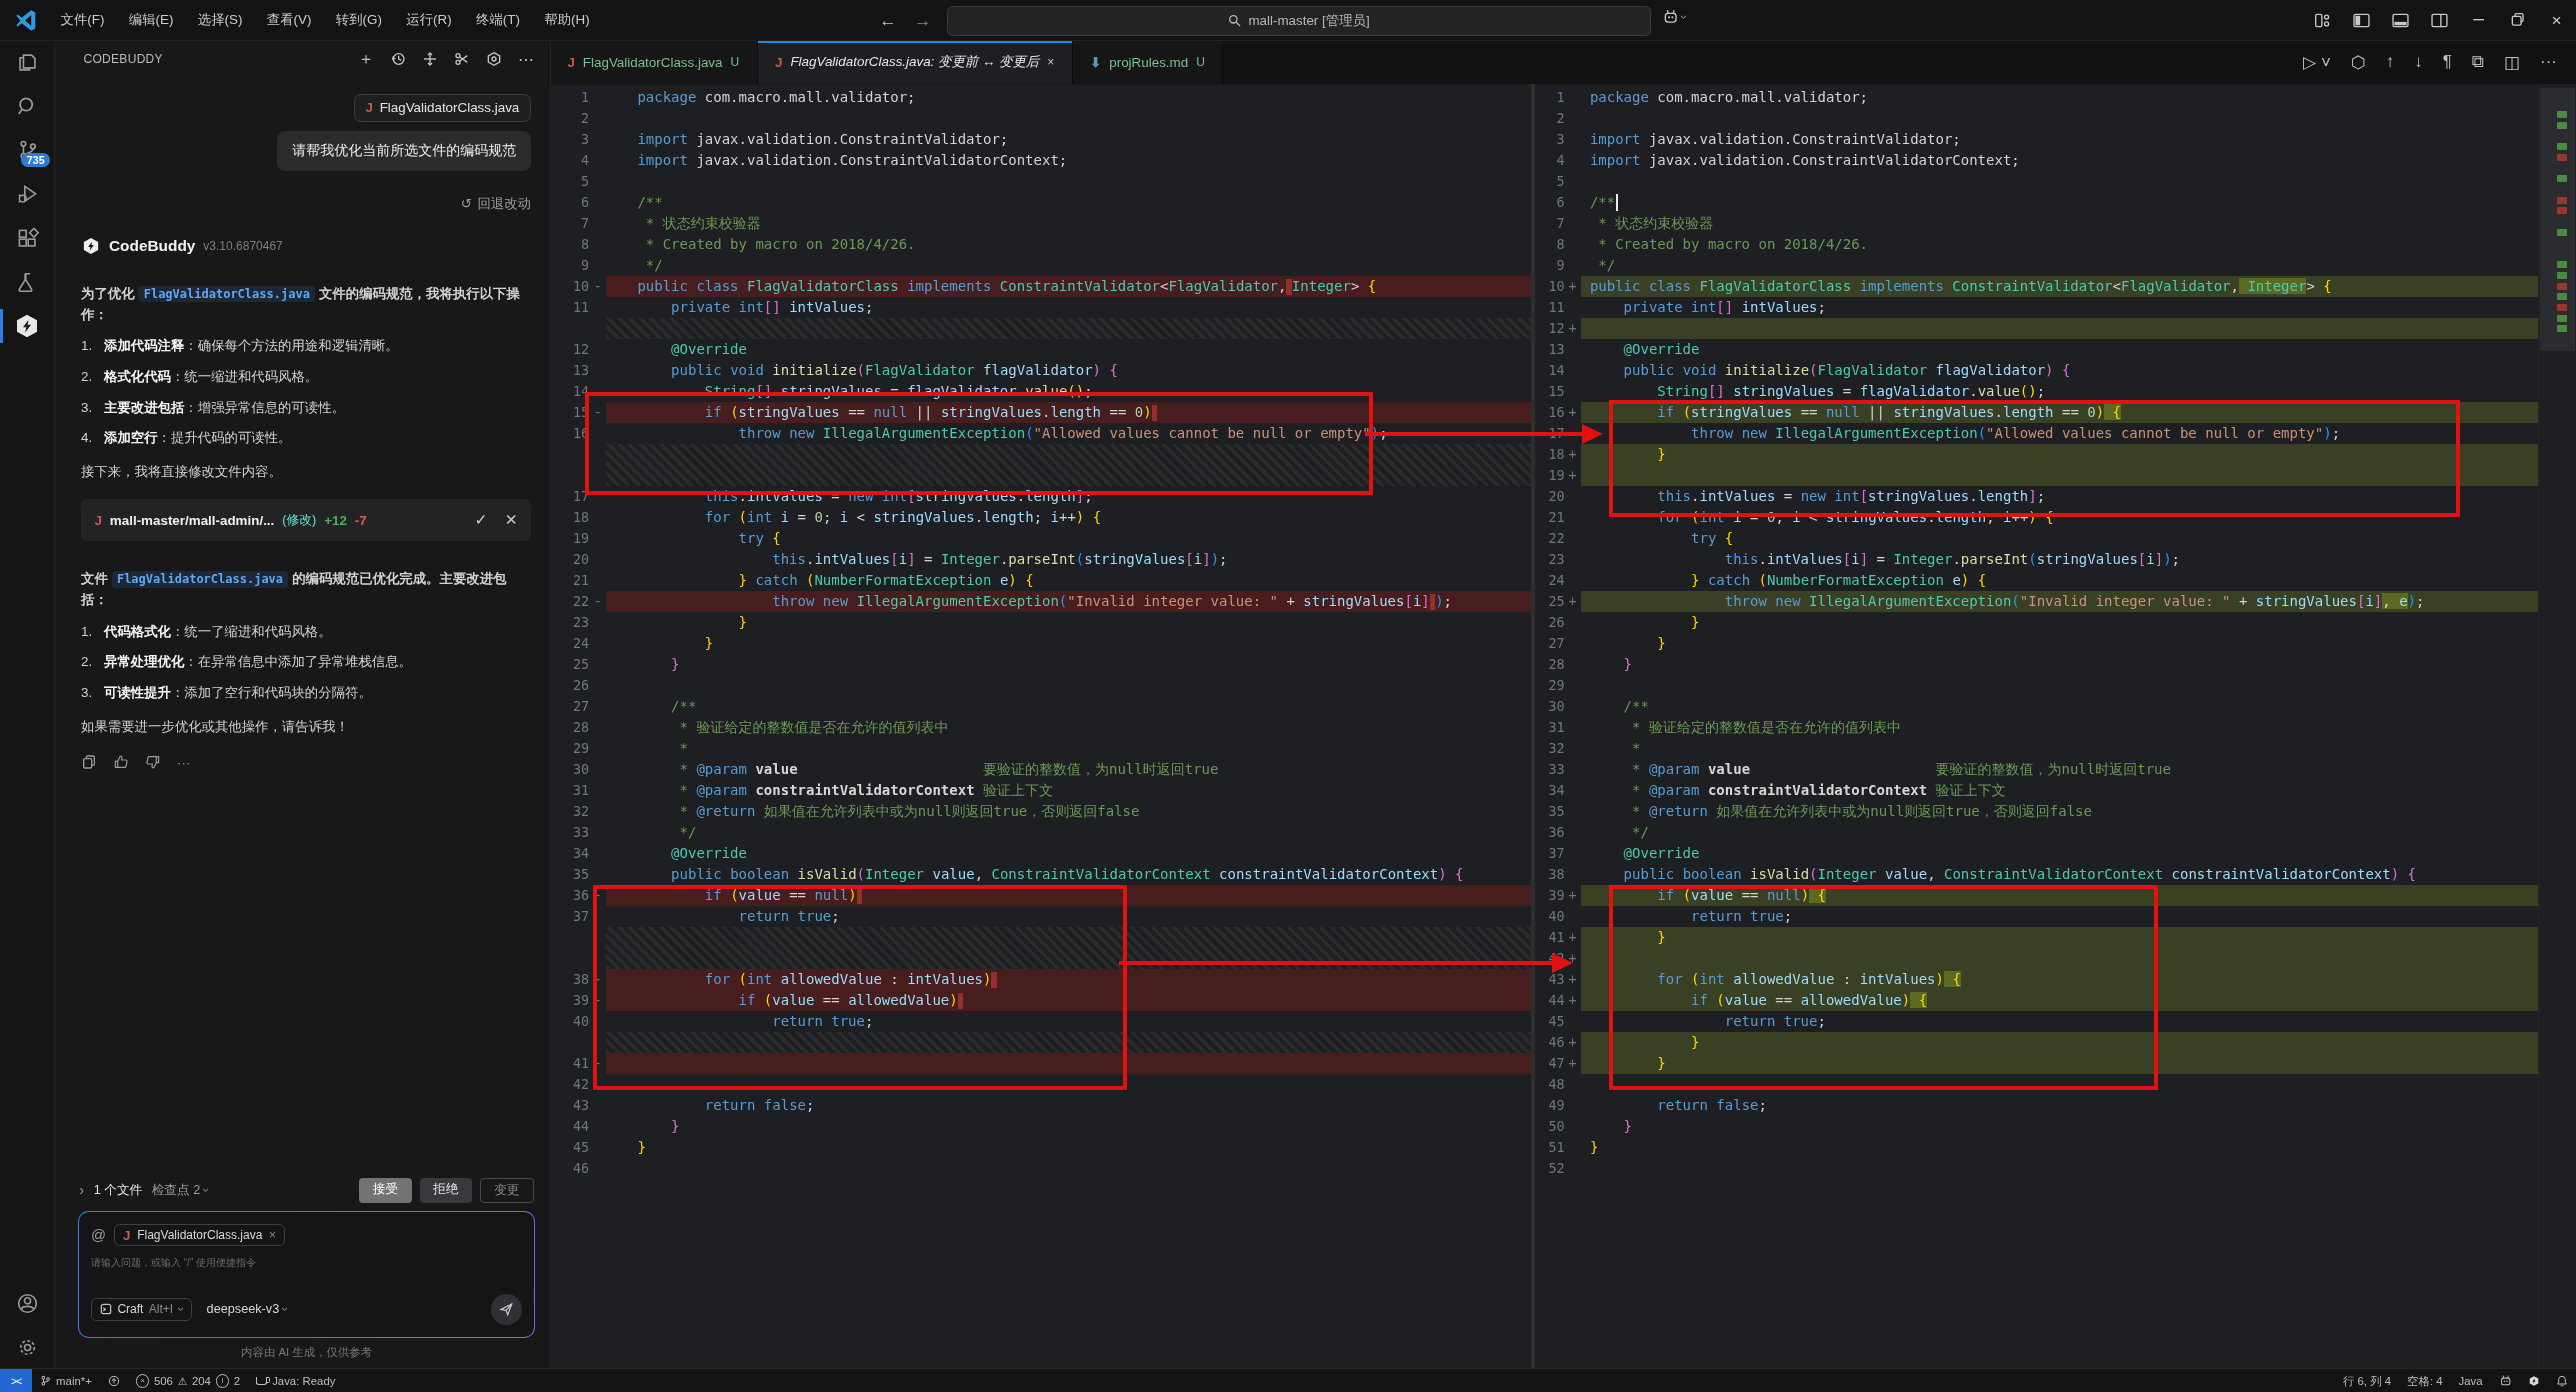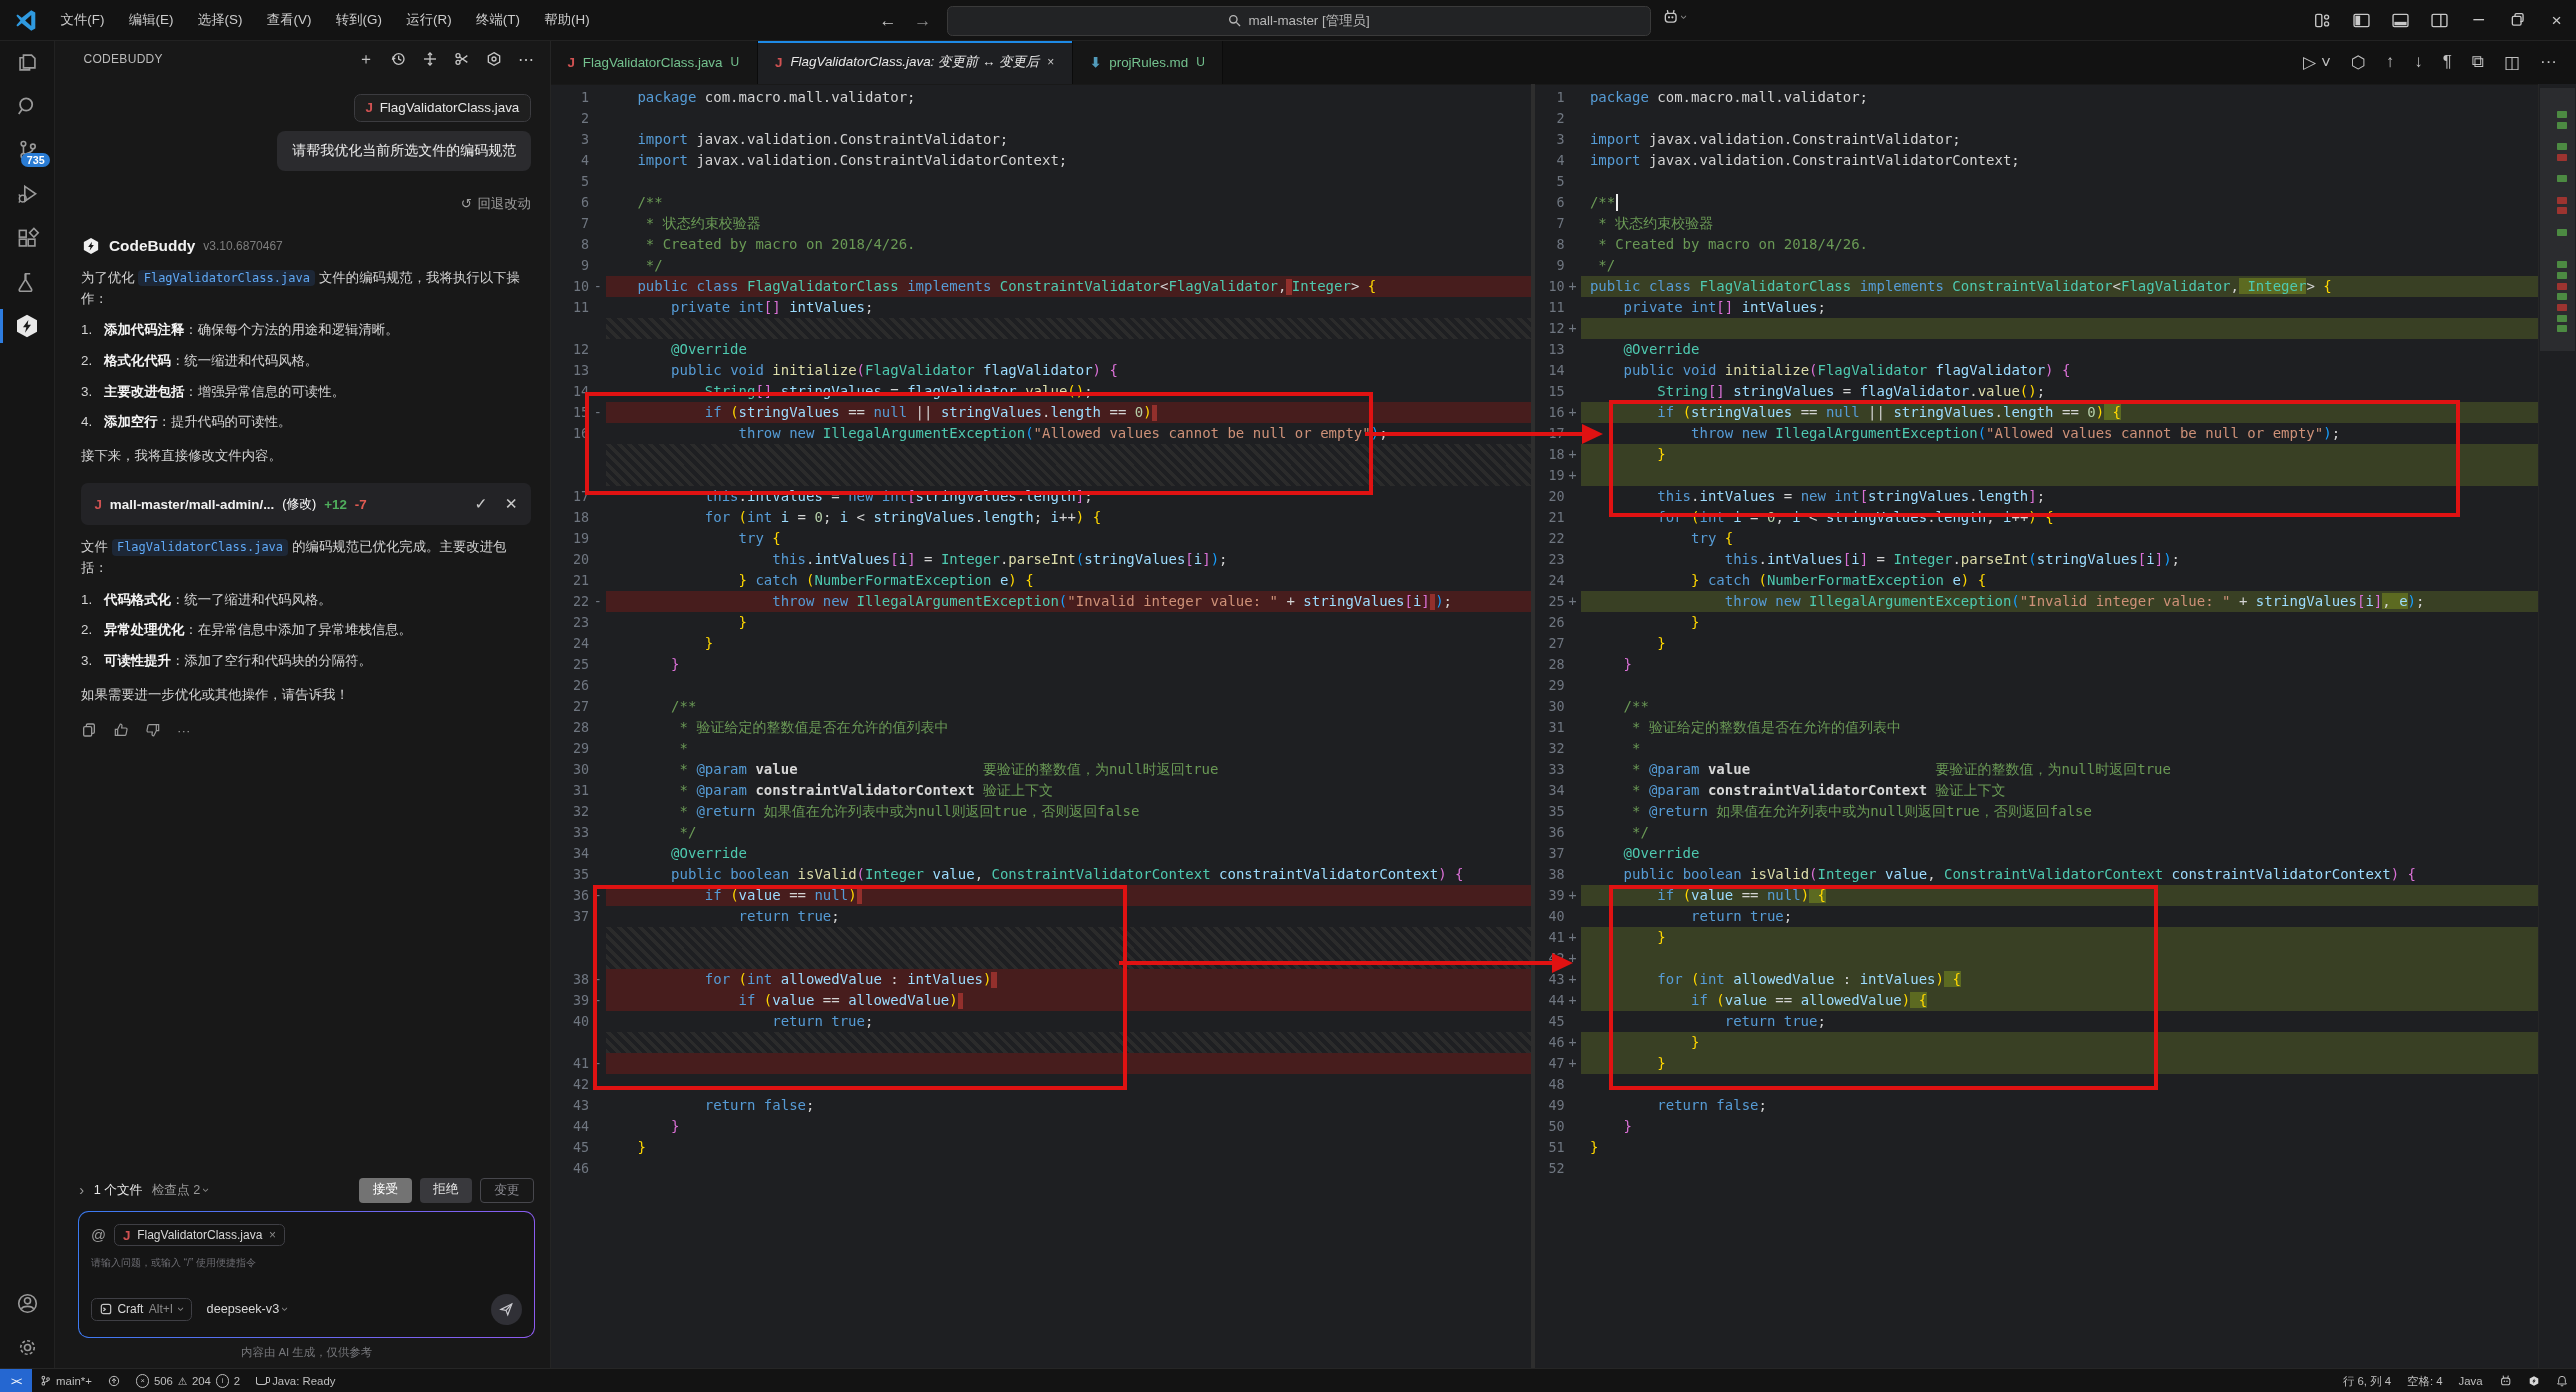--- a/index.html
+++ b/index.html
@@ -35,29 +35,29 @@
   .sb-actions{margin-left:auto;display:flex;gap:16px;color:#c5c5c5;font-size:16px;align-items:center;}
   .chat{flex:1;padding:6.7px 19px 0 27px;overflow:hidden;font-size:13.4px;}
   .row-right{display:flex;justify-content:flex-end;margin-top:9.4px;}
   .ctx-chip{border:0.7px solid #3c3c40;background:#1f1f1f;border-radius:6.7px;padding:5.4px 10.7px;display:flex;align-items:center;gap:6.7px;color:#e6e6e6;font-size:13.4px;}
   .jicon{color:#d05252;font-weight:bold;font-size:13.4px;}
   .user-bubble{background:#2b2b2e;border-radius:8px;padding:10.7px 14.8px;color:#ececec;max-width:376px;font-size:14px;}
   .revert{color:#9d9d9d;font-size:13.4px;display:flex;align-items:center;gap:5.4px;margin-top:14.8px;}
   .brand-row{display:flex;align-items:center;gap:8px;margin:23px 0 4px 0;}
   .brand-name{font-weight:bold;font-size:15.4px;color:#f2f2f2;}
   .brand-ver{font-size:12px;color:#7d7d7d;}
-  .msg{color:#d2d2d2;line-height:1.55;margin-top:12px;font-size:13.4px;}
+  .msg{color:#d2d2d2;line-height:1.55;margin-top:28px;font-size:13.4px;font-weight:bold;}
   .code-chip{font-family:"DejaVu Sans Mono", monospace;background:#1d2736;color:#5fa8f5;border-radius:4px;padding:1.3px 5.4px;font-size:12px;}
   .li{display:flex;margin-top:10.7px;line-height:1.5;}
   .li .num{width:23px;flex:none;color:#d2d2d2;}
   .li b{color:#f5f5f5;}
   .msg-outro{margin-top:13.4px;color:#d2d2d2;line-height:1.5;}
   .file-card{margin-top:17.4px;background:#232326;border-radius:6.7px;height:42px;display:flex;align-items:center;gap:8px;padding:0 13.4px;}
   .file-card .name{color:#f0f0f0;font-weight:bold;font-size:13.4px;}
-  .file-card .tag{color:#ffffff;font-size:12.7px;}
+  .file-card .tag{color:#5eead4;font-size:12.7px;}
   .file-card .plus{color:#4fae5c;font-weight:bold;font-size:13.4px;}
   .file-card .minus{color:#e05b52;font-weight:bold;font-size:13.4px;}
   .file-card .fc-actions{margin-left:auto;display:flex;gap:17.4px;color:#c9c9c9;font-size:15.4px;}
   .msg-tools{display:flex;gap:16px;margin-top:17.4px;color:#9a9a9a;align-items:center;}
   
   .composer{margin-top:auto;padding:0 14.8px 5.4px 24px;}
   .checkpoint{display:flex;align-items:center;gap:9.4px;padding:8px 1.3px;font-size:12.7px;}
   .cp-files{color:#e8e8e8;}
   .cp-point{color:#9a9a9a;}
   .cp-btns{margin-left:auto;display:flex;gap:8px;}

